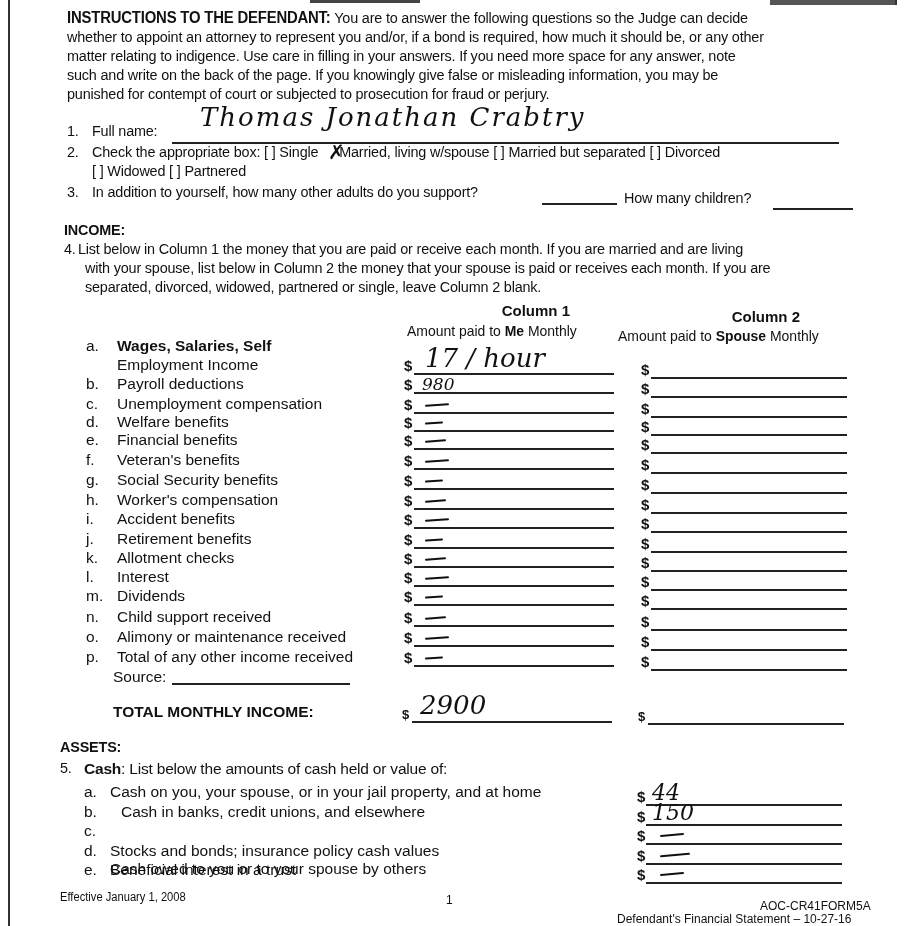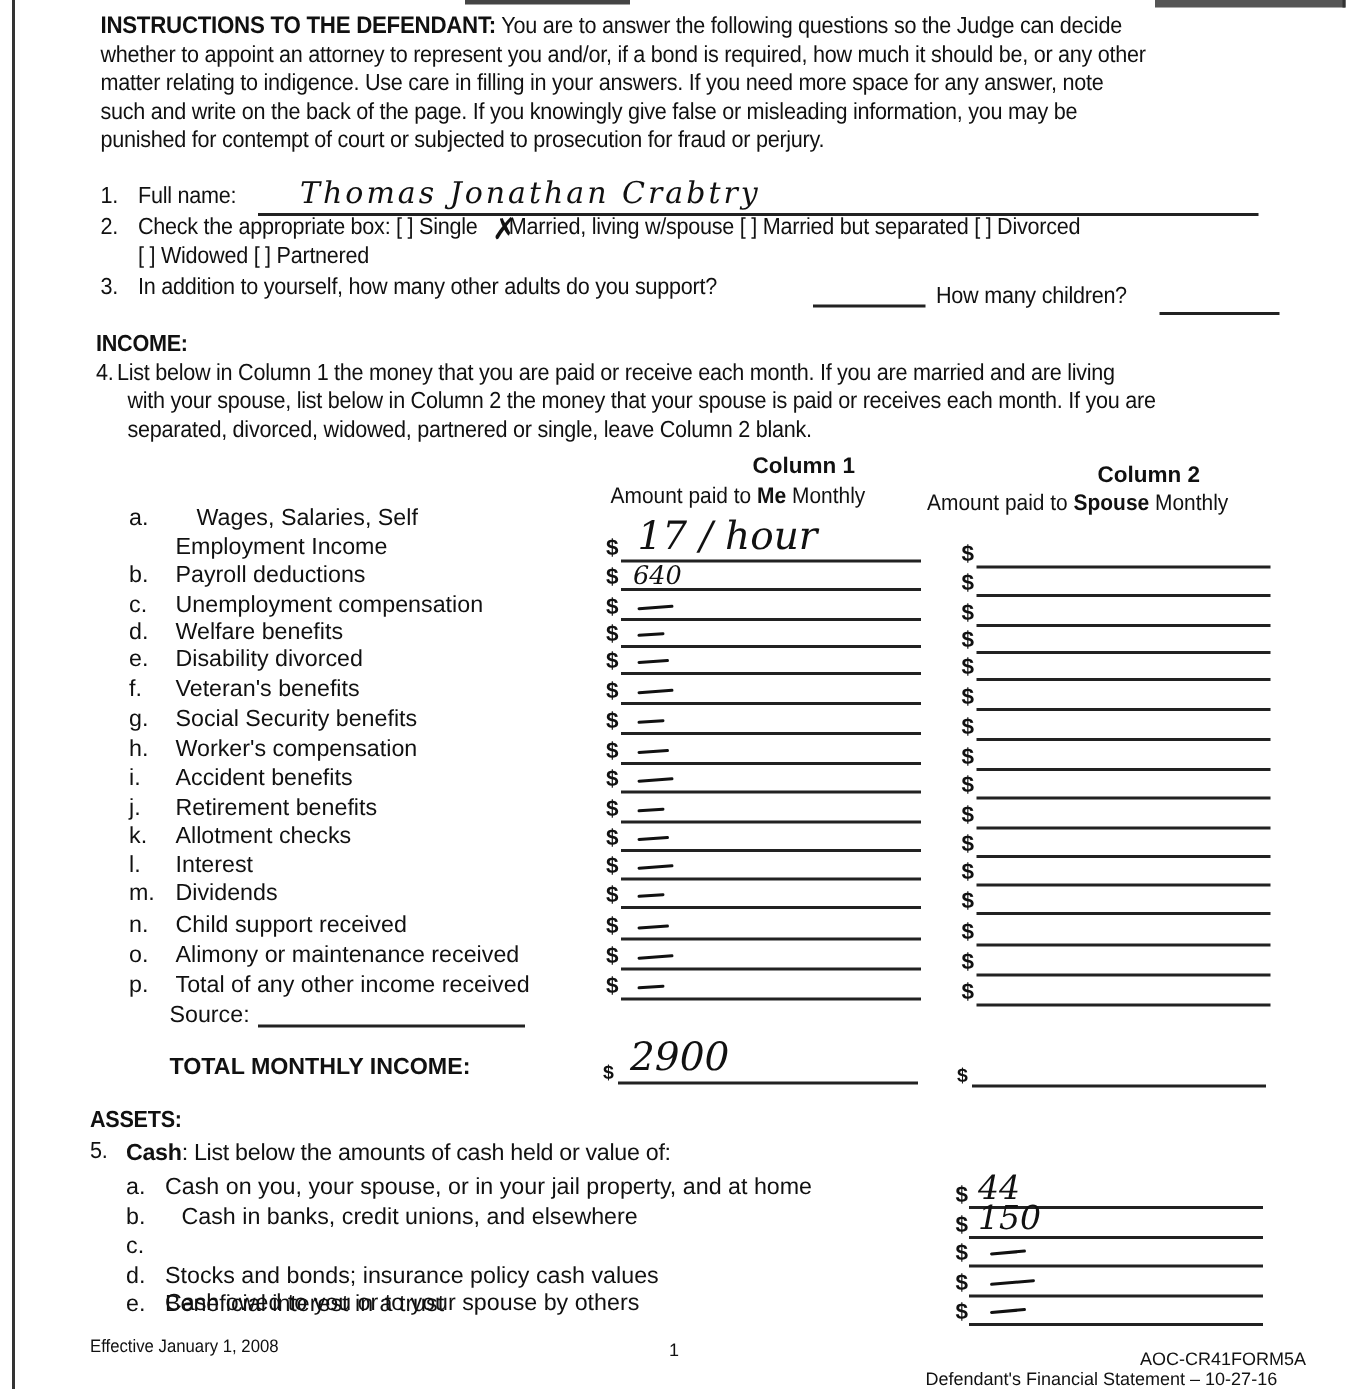--- a/index.html
+++ b/index.html
@@ -38,21 +38,21 @@
     <div class="abs txt cond" style="left:67px;top:28px;">whether to appoint an attorney to represent you and/or, if a bond is required, how much it should be, or any other</div>
     <div class="abs txt cond" style="left:67px;top:47px;">matter relating to indigence.  Use care in filling in your answers.  If you need more space for any answer, note</div>
     <div class="abs txt cond" style="left:67px;top:66px;">such and write on the back of the page.  If you knowingly give false or misleading information, you may be</div>
     <div class="abs txt cond" style="left:67px;top:85px;">punished for contempt of court or subjected to prosecution for fraud or perjury.</div>
   </div>
 
   <div>
     <span class="abs txt cond" style="left:67px;top:122px;">1.</span>
     <span class="abs txt cond" style="left:92px;top:122px;">Full name:</span>
     <div class="uline" style="left:172px;top:142px;width:667px;"></div>
-    <span class="abs hand" style="left:200px;top:116px;font-size:20px;letter-spacing:2px;font-style:italic;">Thomas Jonathan Crabtry</span>
+    <span class="abs hand" style="left:200px;top:102px;font-size:26px;letter-spacing:2px;font-style:italic;">Thomas Jonathan Crabtry</span>
   </div>
 
   <div>
     <span class="abs txt cond" style="left:67px;top:143px;">2.</span>
     <div class="abs txt cond" style="left:92px;top:143px;">
       <span>Check the appropriate box:</span>
       <span> <span>[ ]</span> <span>Single</span></span>
       <span> <span style="color:transparent;">[X]</span><span>Married, living w/spouse</span></span>
       <span> <span>[ ]</span> <span>Married but separated</span></span>
       <span> <span>[ ]</span> <span>Divorced</span></span>
@@ -80,34 +80,34 @@
     <div class="abs txt cond" style="left:85px;top:278px;">separated, divorced, widowed, partnered or single, leave Column 2 blank.</div>
 
     <div class="colhead" style="left:440px;top:302px;width:130px;">Column 1</div>
     <div class="colsub cond" style="left:407px;top:322px;"><span>Amount paid to </span><b>Me</b><span> Monthly</span></div>
     <div class="colhead" style="left:670px;top:308px;width:130px;">Column 2</div>
     <div class="colsub cond" style="left:618px;top:327px;"><span>Amount paid to </span><b>Spouse</b><span> Monthly</span></div>
 
     <div id="income-rows">
         <div>
           <span class="row-letter" style="left:86px;top:337px;">a.</span>
-          <span class="row-label" style="left:131px;top:337px;">Wages, Salaries, Self</span>
+          <span class="row-label" style="left:117px;top:337px;font-weight:bold;">Wages, Salaries, Self</span>
           <span class="row-label" style="left:117px;top:356px;">Employment Income</span>
           <span class="dollar" style="left:404px;top:357px;">$</span>
           <div class="uline" style="left:414px;top:373px;width:200px;"></div>
           <span class="abs hand" style="left:425px;top:343px;font-size:26px;">17 / hour</span>
           <span class="dollar" style="left:641px;top:361px;">$</span>
           <div class="uline" style="left:651px;top:377px;width:196px;"></div>
         </div>
         <div>
           <span class="row-letter" style="left:86px;top:375px;">b.</span>
           <span class="row-label" style="left:117px;top:375px;">Payroll deductions</span>
           <span class="dollar" style="left:404px;top:376px;">$</span>
           <div class="uline" style="left:414px;top:392px;width:200px;"></div>
-          <span class="abs hand" style="left:422px;top:374px;font-size:17px;">640</span>
+          <span class="abs hand" style="left:422px;top:374px;font-size:17px;">980</span>
           <span class="dollar" style="left:641px;top:380px;">$</span>
           <div class="uline" style="left:651px;top:396px;width:196px;"></div>
         </div>
         <div>
           <span class="row-letter" style="left:86px;top:395px;">c.</span>
           <span class="row-label" style="left:117px;top:395px;">Unemployment compensation</span>
           <span class="dollar" style="left:404px;top:396px;">$</span>
           <div class="uline" style="left:414px;top:412px;width:200px;"></div>
           <div class="dash" style="left:425px;top:404px;width:24px;transform:rotate(-4deg);"></div>
           <span class="dollar" style="left:641px;top:400px;">$</span>
@@ -117,21 +117,21 @@
           <span class="row-letter" style="left:86px;top:413px;">d.</span>
           <span class="row-label" style="left:117px;top:413px;">Welfare benefits</span>
           <span class="dollar" style="left:404px;top:414px;">$</span>
           <div class="uline" style="left:414px;top:430px;width:200px;"></div>
           <div class="dash" style="left:425px;top:422px;width:18px;transform:rotate(-4deg);"></div>
           <span class="dollar" style="left:641px;top:418px;">$</span>
           <div class="uline" style="left:651px;top:434px;width:196px;"></div>
         </div>
         <div>
           <span class="row-letter" style="left:86px;top:431px;">e.</span>
-          <span class="row-label" style="left:117px;top:431px;">Disability divorced</span>
+          <span class="row-label" style="left:117px;top:431px;">Financial benefits</span>
           <span class="dollar" style="left:404px;top:432px;">$</span>
           <div class="uline" style="left:414px;top:448px;width:200px;"></div>
           <div class="dash" style="left:425px;top:440px;width:21px;transform:rotate(-4deg);"></div>
           <span class="dollar" style="left:641px;top:436px;">$</span>
           <div class="uline" style="left:651px;top:452px;width:196px;"></div>
         </div>
         <div>
           <span class="row-letter" style="left:86px;top:451px;">f.</span>
           <span class="row-label" style="left:117px;top:451px;">Veteran's benefits</span>
           <span class="dollar" style="left:404px;top:452px;">$</span>

